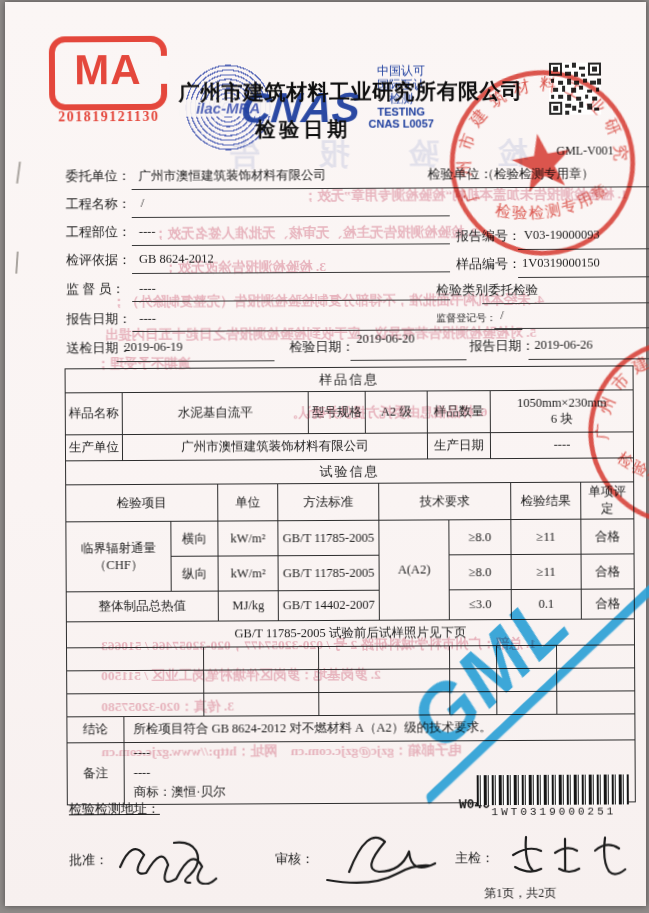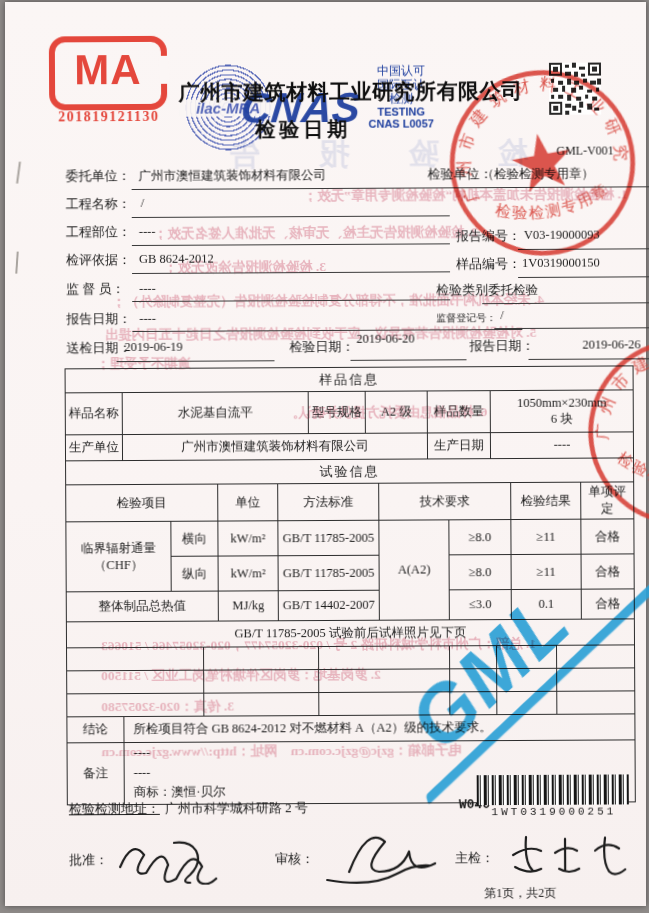--- a/index.html
+++ b/index.html
@@ -236,21 +236,21 @@
    <span class="fval" style="left:496px;top:307px;">/</span>
    <div class="uline" style="left:490px;top:327px;width:156px;"></div>
 
    <span class="flabel" style="left:62px;top:336px;">送检日期：</span>
    <span class="fval" style="left:120px;top:337px;">2019-06-19</span>
    <div class="uline" style="left:112px;top:358px;width:158px;"></div>
    <span class="flabel" style="left:285px;top:336px;">检验日期：</span>
    <span class="fval" style="left:352px;top:330px;">2019-06-20</span>
    <div class="uline" style="left:346px;top:358px;width:116px;"></div>
    <span class="flabel" style="left:465px;top:336px;">报告日期：</span>
-   <span class="fval" style="left:530px;top:337px;margin-left:48px;">2019-06-26</span>
+   <span class="fval" style="left:530px;top:337px;">2019-06-26</span>
    <div class="uline" style="left:524px;top:358px;width:122px;"></div>
 
    <div class="tables">
 
     <table>
       <colgroup>
               <col style="width:57px">
               <col style="width:186px">
               <col style="width:57px">
               <col style="width:62px">
@@ -397,21 +397,20 @@
     </tbody>
           </table>
    </div>
 
    <div class="wm">
      <span class="wm-text">GML</span>
      <div class="wm-swoosh"></div>
    </div>
 
    <span class="addr" style="left:62px;top:797px;text-decoration:underline;">检验检测地址：</span>
-   <span class="addr" style="left:158px;top:797px;">广州市科学城科研路 2 号</span>
    <span class="w040">W040</span>
    <div class="barcode"></div>
    <div class="barcode-num">1WT0319000251</div>
 
    <span class="sig-label" style="left:62px;top:848px;">批准：</span>
    <svg class="sig" style="left:105px;top:824px;" width="115" height="58" viewBox="0 0 115 58">
      <path d="M8,40 q12,-28 24,-12 q-14,22 2,18 q16,-28 22,-8 q-10,24 8,14 q16,-32 26,-12 q-8,12 -2,16 q8,4 16,-4 M62,16 q16,-2 22,8 q6,12 -6,24 q-10,8 0,8"></path>
    </svg>
    <span class="sig-label" style="left:268px;top:848px;">审核：</span>
    <svg class="sig" style="left:312px;top:818px;" width="125" height="66" viewBox="0 0 125 66">

